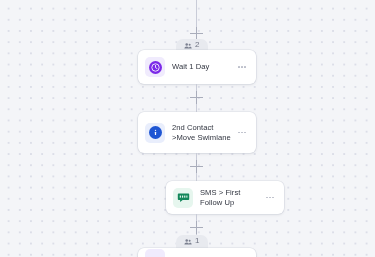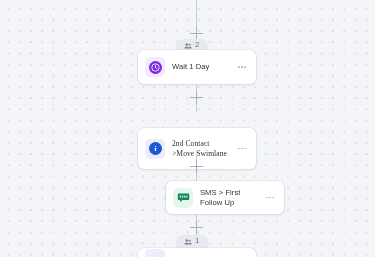--- a/index.html
+++ b/index.html
@@ -145,21 +145,21 @@
 
   #plus-top     { top: 27px; }
   #plus-1-2     { top: 91px; }
   #plus-2-3     { top: 160px; }
   #plus-3-4     { top: 221px; }
 
   #badge-top    { top: 39px;  left: 176px; }
   #badge-bottom { top: 235px; left: 176px; }
 
   #card-1 { top: 50px;  height: 34px; }
-  #card-2 { top: 128px; height: 41px; font-family: Liberation Serif, serif; }
+  #card-2 { top: 112px; height: 41px; }
   #card-3 { top: 181px; height: 33px; margin-left: 28px; }
   #card-4 { top: 248px; height: 22px; }
 </style>
 </head>
 <body>
 
 <div id="canvas">
 
   <div class="conn" id="conn-top"></div>
   <div class="plus" id="plus-top"></div>

